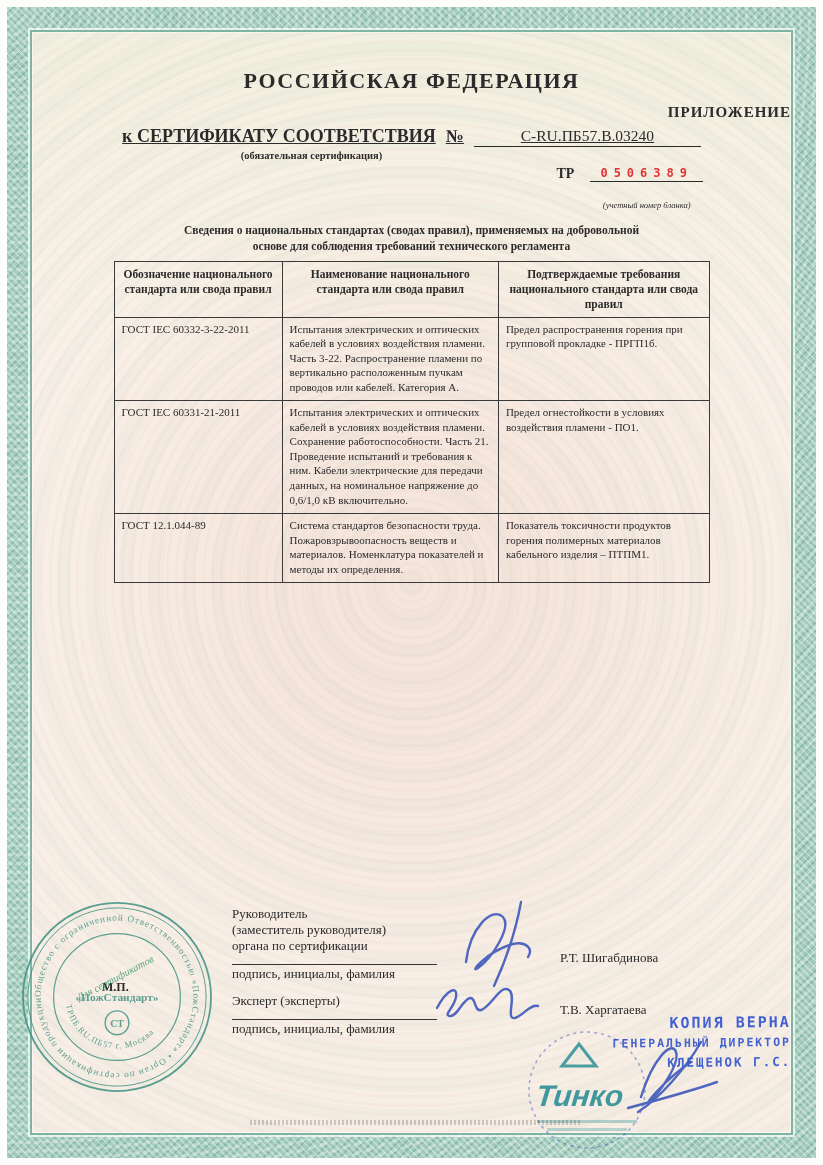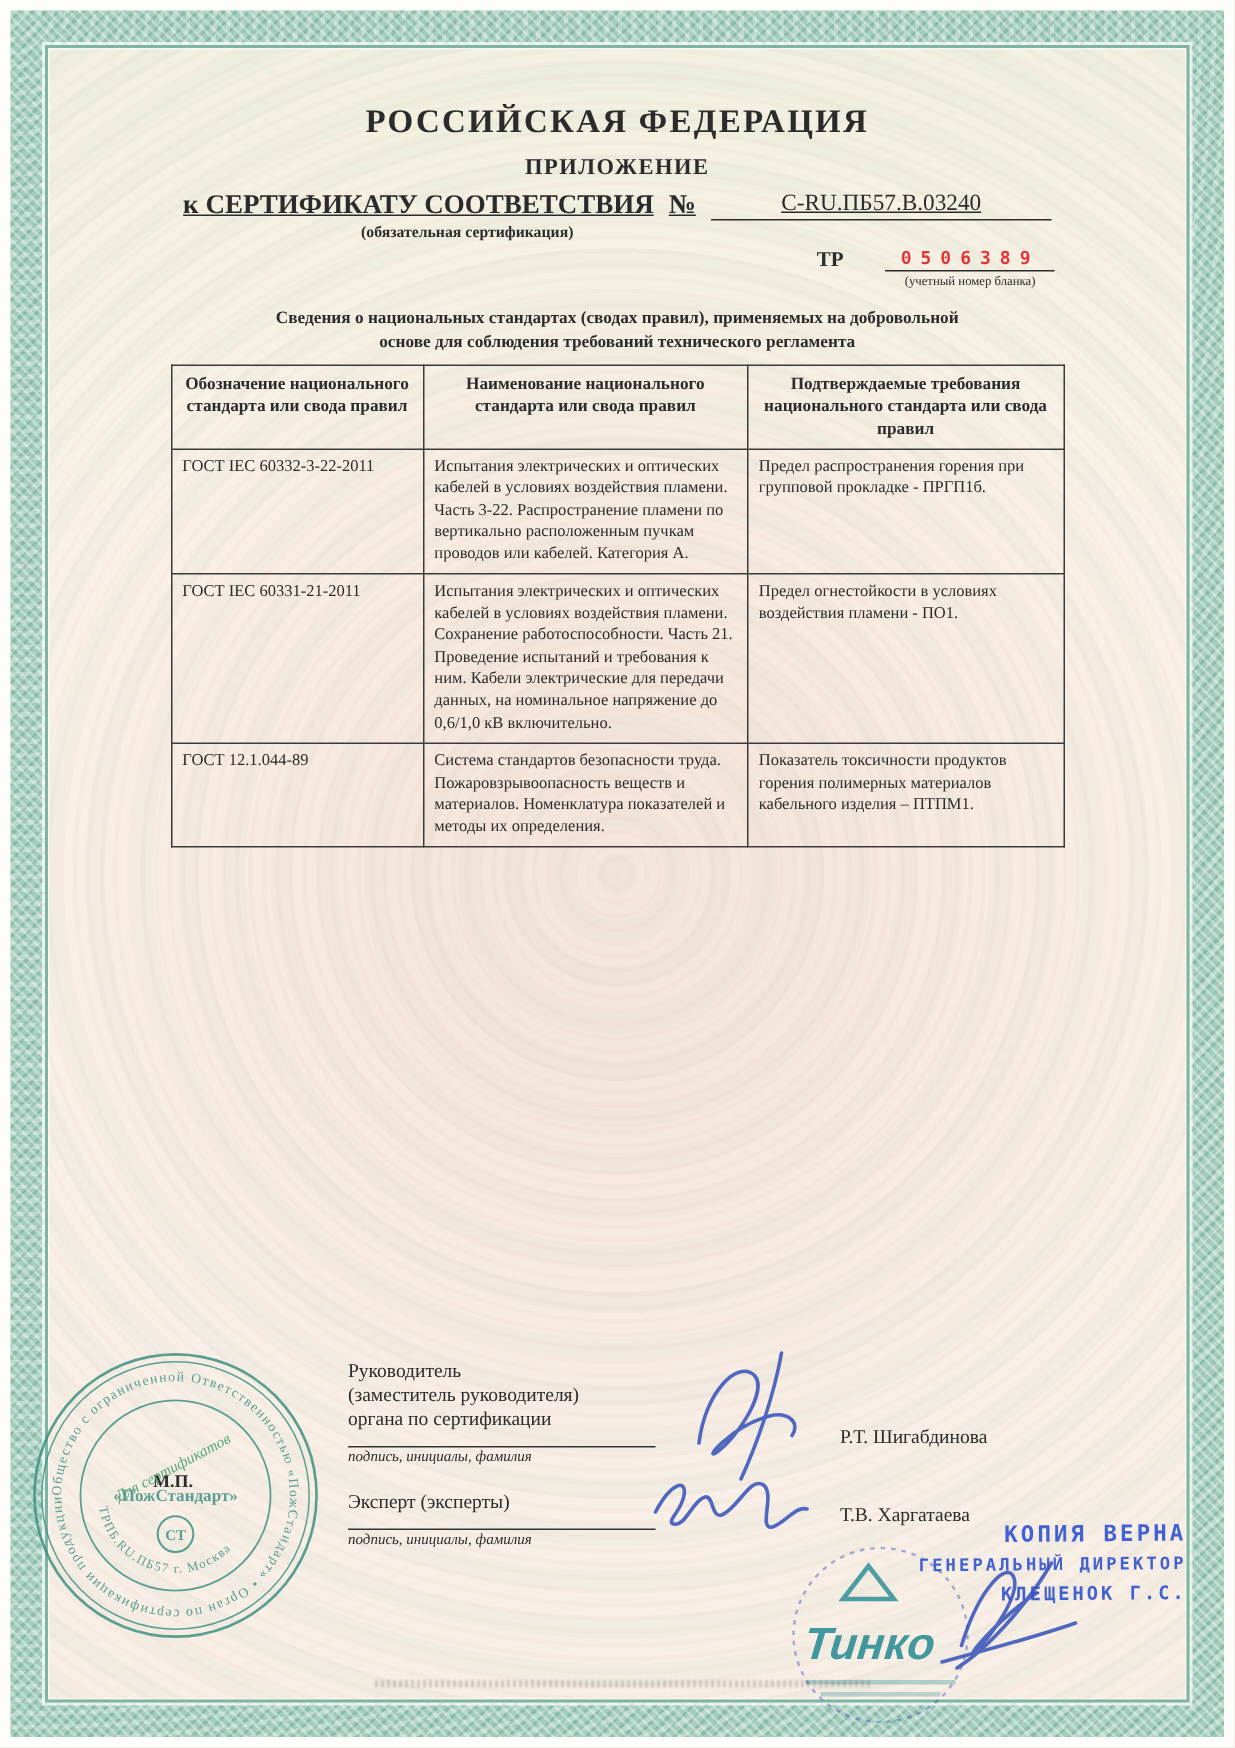--- a/index.html
+++ b/index.html
@@ -31,48 +31,48 @@
   }
   .rosette{
     position:absolute;left:130px;top:320px;width:560px;height:560px;border-radius:50%;
     background:
       repeating-radial-gradient(circle, rgba(210,150,145,.10) 0 2px, transparent 2px 7px),
       repeating-conic-gradient(rgba(210,150,145,.05) 0 4deg, transparent 4deg 9deg);
     opacity:.55;pointer-events:none;
   }
   
   .title{font-size:22px;font-weight:bold;letter-spacing:1.5px;text-align:center;margin-top:22px;}
-  .doc-type{font-size:15px;font-weight:bold;letter-spacing:1px;text-align:center;margin-top:10px;}
+  .doc-type{font-size:15px;font-weight:bold;letter-spacing:1px;text-align:right;margin-top:10px;}
   .cert-line{display:flex;justify-content:center;align-items:flex-end;gap:10px;margin-top:5px;text-decoration:underline;}
   .cert-line .t{font-size:18px;font-weight:bold;}
   .cert-num{
     display:inline-block;min-width:215px;text-align:center;font-size:15.5px;
     border-bottom:1.5px solid #2a2a2a;padding:0 6px 1px 6px;
   }
   .mandatory{font-size:10.5px;font-weight:bold;text-align:center;margin-top:3px;transform:translateX(-100px);}
-  .tr-row{display:flex;justify-content:flex-end;align-items:flex-start;gap:28px;padding-right:88px;margin-top:2px;}
+  .tr-row{display:flex;justify-content:flex-end;align-items:flex-start;gap:16px;padding-right:88px;margin-top:2px;}
   .tr-label{font-size:14px;font-weight:bold;margin-top:3px;}
   .blank-box{text-align:center;}
   .blank-num{
     font-family:"DejaVu Sans Mono",monospace;font-weight:bold;font-size:12px;
     letter-spacing:6px;color:#e23535;border-bottom:1px solid #2a2a2a;padding:0 10px 1px 10px;
   }
-  .blank-cap{font-size:8.5px;margin-top:1px;}
+  .blank-cap{font-size:8.5px;margin-top:19px;font-style:italic;}
   .intro{font-size:11.5px;font-weight:bold;text-align:center;white-space:pre-line;margin-top:13px;line-height:1.35;}
   
   table.std{border-collapse:collapse;width:596px;margin:7px auto 0 auto;background:transparent;padding-left:33px;}
   table.std th, table.std td{border:1px solid #3a3a3a;vertical-align:top;}
   table.std th{font-size:11.5px;font-weight:bold;text-align:center;padding:5px 8px;line-height:1.3;}
   table.std td{font-size:11px;padding:4px 7px 6px 7px;line-height:1.32;}
   .c1{width:184px;} .c2{width:238px;} .c3{width:241px;}
   
   .abs{position:absolute;}
   .role{font-size:13px;line-height:1.22;white-space:pre-line;}
   .sig-line{border-bottom:1px solid #333;height:10px;width:205px;}
-  .sig-cap{font-size:10px;text-align:left;margin-top:1px;font-style:italic;}
+  .sig-cap{font-size:13px;text-align:left;margin-top:1px;}
   .name{font-size:13px;}
   .mp{font-size:12px;font-weight:bold;}
   .copy-stamp{
     font-family:"DejaVu Sans Mono",monospace;font-weight:bold;color:#2b4fd0;
     text-align:right;line-height:1.55;letter-spacing:2px;opacity:.88;transform:rotate(-.5deg);
   }
   .copy-stamp .l1{font-size:15px;}
   .copy-stamp .l2{font-size:11.5px;}
   .copy-stamp .l3{font-size:12.5px;}
   .overlay{position:absolute;left:0;top:0;width:823px;height:1165px;pointer-events:none;}

